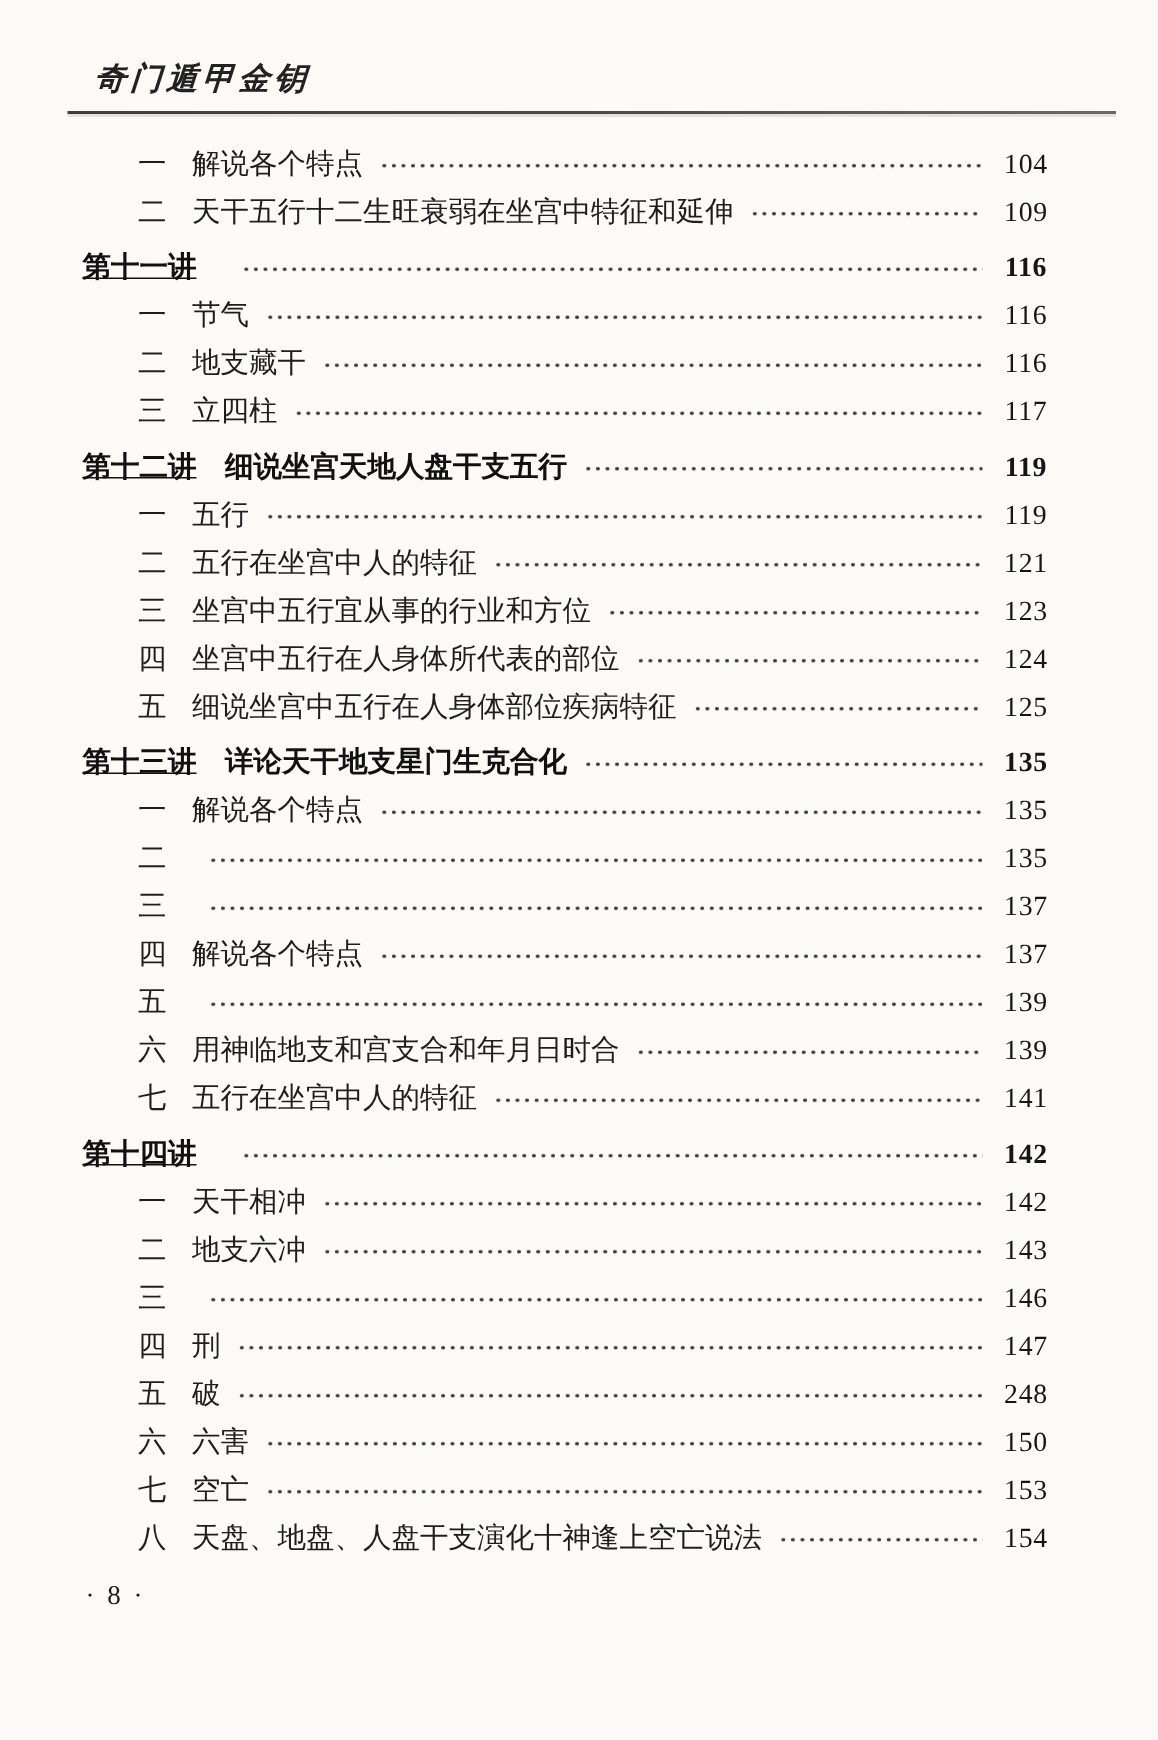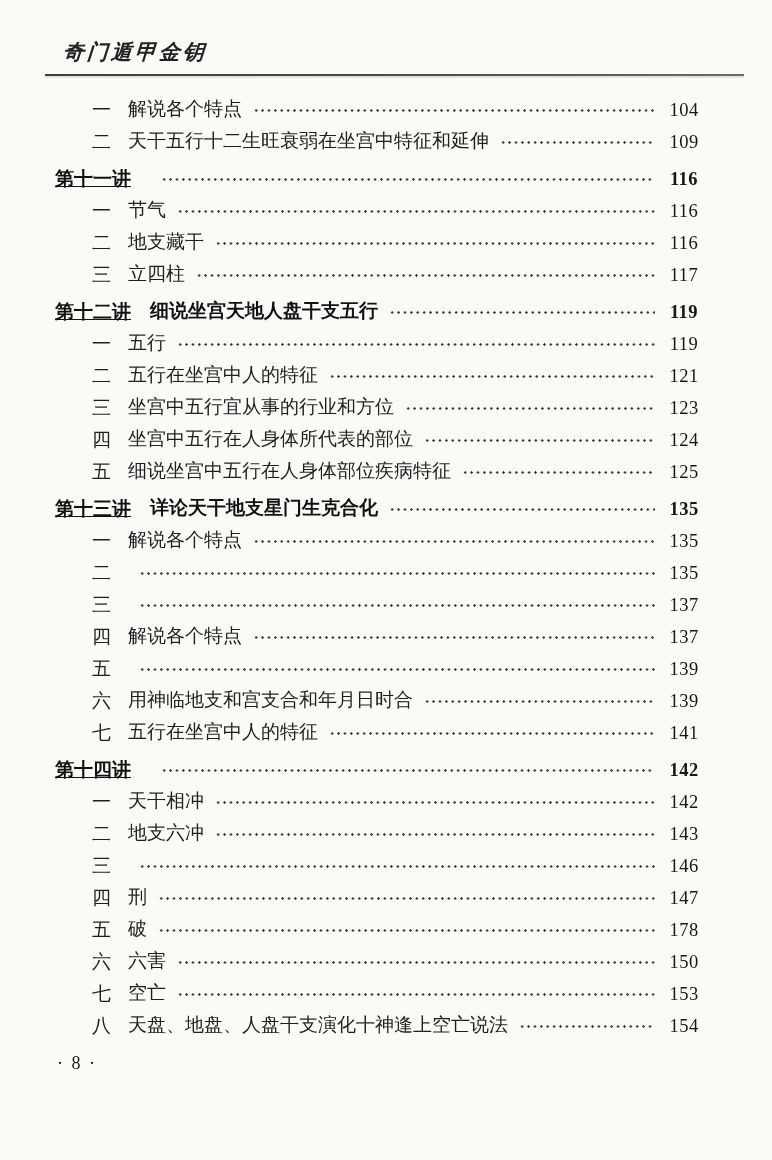--- a/index.html
+++ b/index.html
@@ -255,21 +255,21 @@
       <div class="toc-row item">
     <span class="num">四</span>
     <span class="title">刑</span>
     <span class="leader"></span>
     <span class="pagenum">147</span>
   </div>
       <div class="toc-row item">
     <span class="num">五</span>
     <span class="title">破</span>
     <span class="leader"></span>
-    <span class="pagenum">178</span>
+    <span class="pagenum">248</span>
   </div>
       <div class="toc-row item">
     <span class="num">六</span>
     <span class="title">六害</span>
     <span class="leader"></span>
     <span class="pagenum">150</span>
   </div>
       <div class="toc-row item">
     <span class="num">七</span>
     <span class="title">空亡</span>

